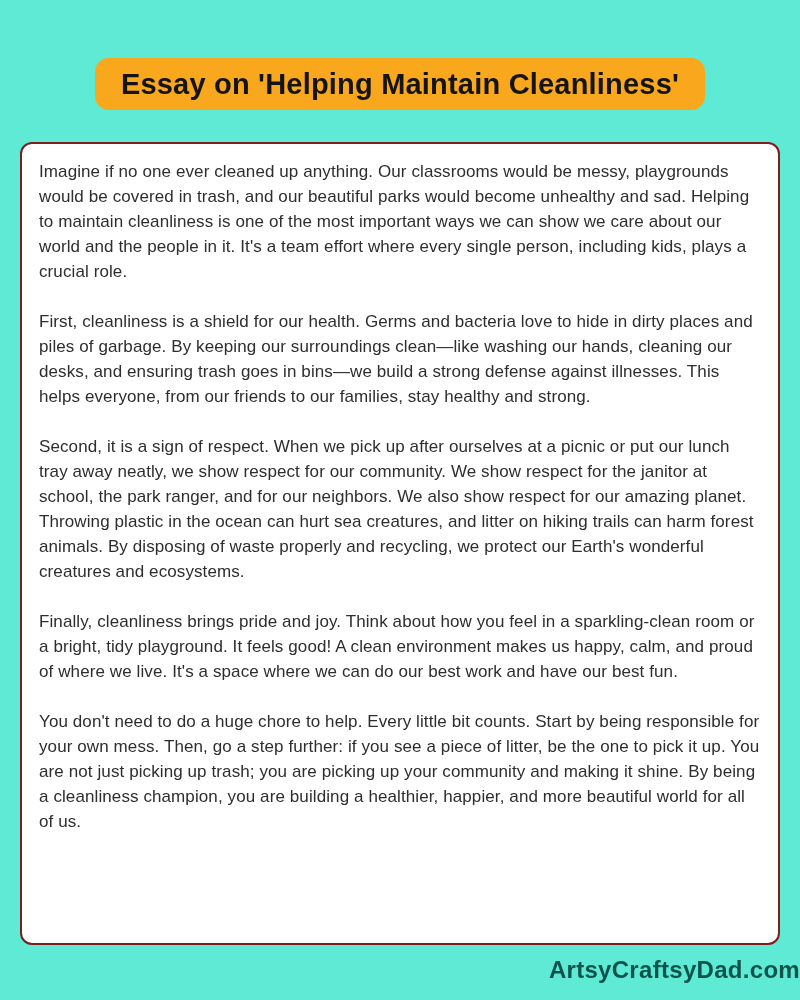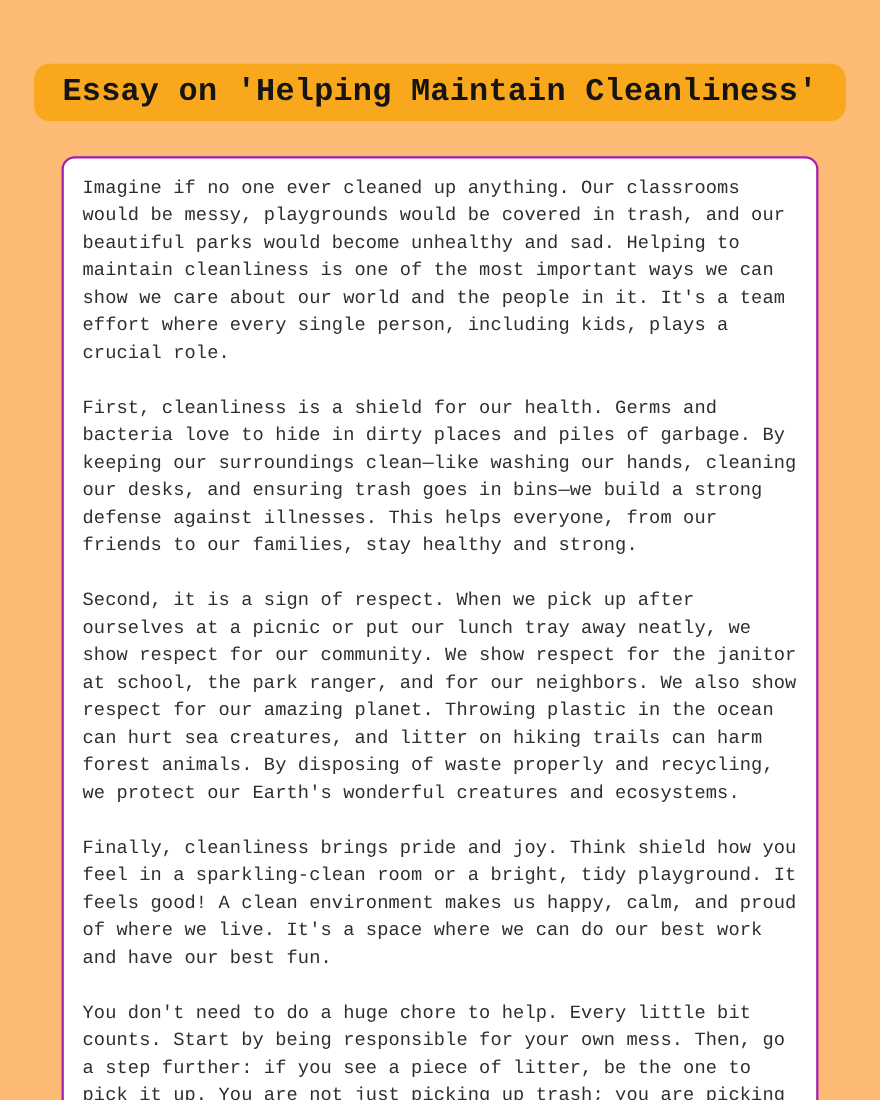--- a/index.html
+++ b/index.html
@@ -1,45 +1,45 @@
 <!DOCTYPE html>
 <html><head>
 <meta charset="utf-8">
 <style>
   * { margin: 0; padding: 0; box-sizing: border-box; }
   html, body { background: #e9eefa; }
   .page {
     position: relative;
     width: 800px;
     height: 1000px;
-    background: #fdba74;
-    font-family: Liberation Mono, monospace;
+    background: #5eead4;
+    font-family: Liberation Sans, sans-serif;
     overflow: hidden;
   }
   .banner-wrap {
     padding-top: 58px;
     text-align: center;
   }
   .title-banner {
     display: inline-block;
     background: #f9a81d;
     border-radius: 14px;
     padding: 8px 26px;
     font-size: 29px;
     line-height: 36px;
     font-weight: 700;
     color: #141414;
     letter-spacing: 0.2px;
   }
   .essay-box {
-    width: 688px;
+    width: 760px;
     min-height: 803px;
     margin: 32px auto 0 auto;
     background: #ffffff;
-    border: 2px solid #a21caf;
+    border: 2px solid #7f1d1d;
     border-radius: 12px;
     padding: 15px 17px 12px 17px;
   }
   .essay-box p {
     font-size: 17px;
     line-height: 25px;
     color: #2e2e2e;
     margin: 0 0 25px 0;
     letter-spacing: 0.1px;
   }
@@ -59,19 +59,19 @@
 <div class="page">
 
   <div class="banner-wrap">
     <div class="title-banner">Essay on 'Helping Maintain Cleanliness'</div>
   </div>
 
   <div class="essay-box">
     <p>Imagine if no one ever cleaned up anything. Our classrooms would be messy, playgrounds would be covered in trash, and our beautiful parks would become unhealthy and sad. Helping to maintain cleanliness is one of the most important ways we can show we care about our world and the people in it. It's a team effort where every single person, including kids, plays a crucial role.</p>
     <p>First, cleanliness is a shield for our health. Germs and bacteria love to hide in dirty places and piles of garbage. By keeping our surroundings clean—like washing our hands, cleaning our desks, and ensuring trash goes in bins—we build a strong defense against illnesses. This helps everyone, from our friends to our families, stay healthy and strong.</p>
     <p>Second, it is a sign of respect. When we pick up after ourselves at a picnic or put our lunch tray away neatly, we show respect for our community. We show respect for the janitor at school, the park ranger, and for our neighbors. We also show respect for our amazing planet. Throwing plastic in the ocean can hurt sea creatures, and litter on hiking trails can harm forest animals. By disposing of waste properly and recycling, we protect our Earth's wonderful creatures and ecosystems.</p>
-    <p>Finally, cleanliness brings pride and joy. Think shield how you feel in a sparkling-clean room or a bright, tidy playground. It feels good! A clean environment makes us happy, calm, and proud of where we live. It's a space where we can do our best work and have our best fun.</p>
+    <p>Finally, cleanliness brings pride and joy. Think about how you feel in a sparkling-clean room or a bright, tidy playground. It feels good! A clean environment makes us happy, calm, and proud of where we live. It's a space where we can do our best work and have our best fun.</p>
     <p>You don't need to do a huge chore to help. Every little bit counts. Start by being responsible for your own mess. Then, go a step further: if you see a piece of litter, be the one to pick it up. You are not just picking up trash; you are picking up your community and making it shine. By being a cleanliness champion, you are building a healthier, happier, and more beautiful world for all of us.</p>
   </div>
 
   <div class="footer">ArtsyCraftsyDad.com</div>
 
 </div>
 
 </body></html>

